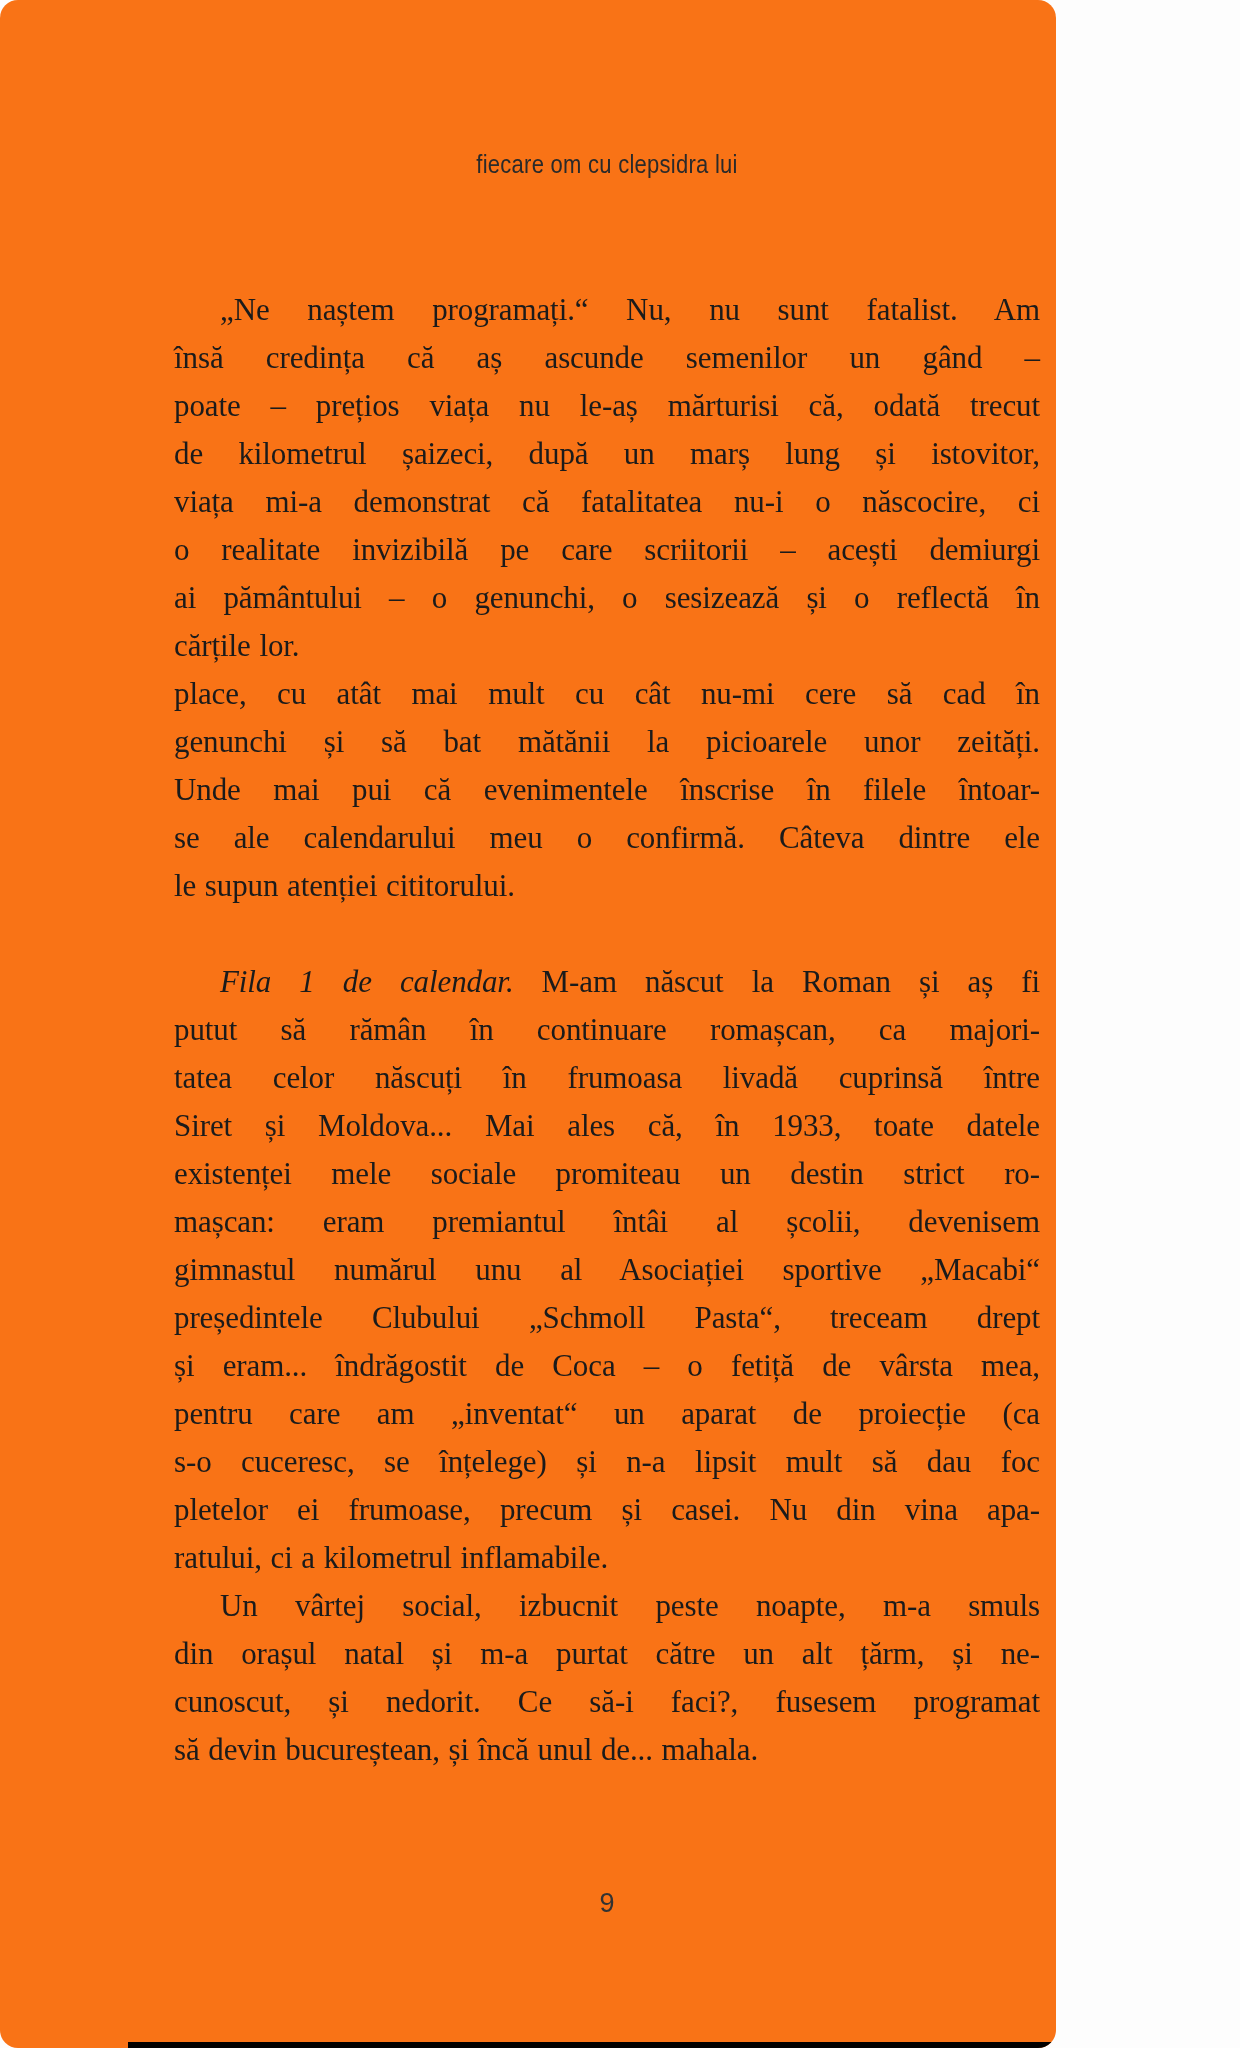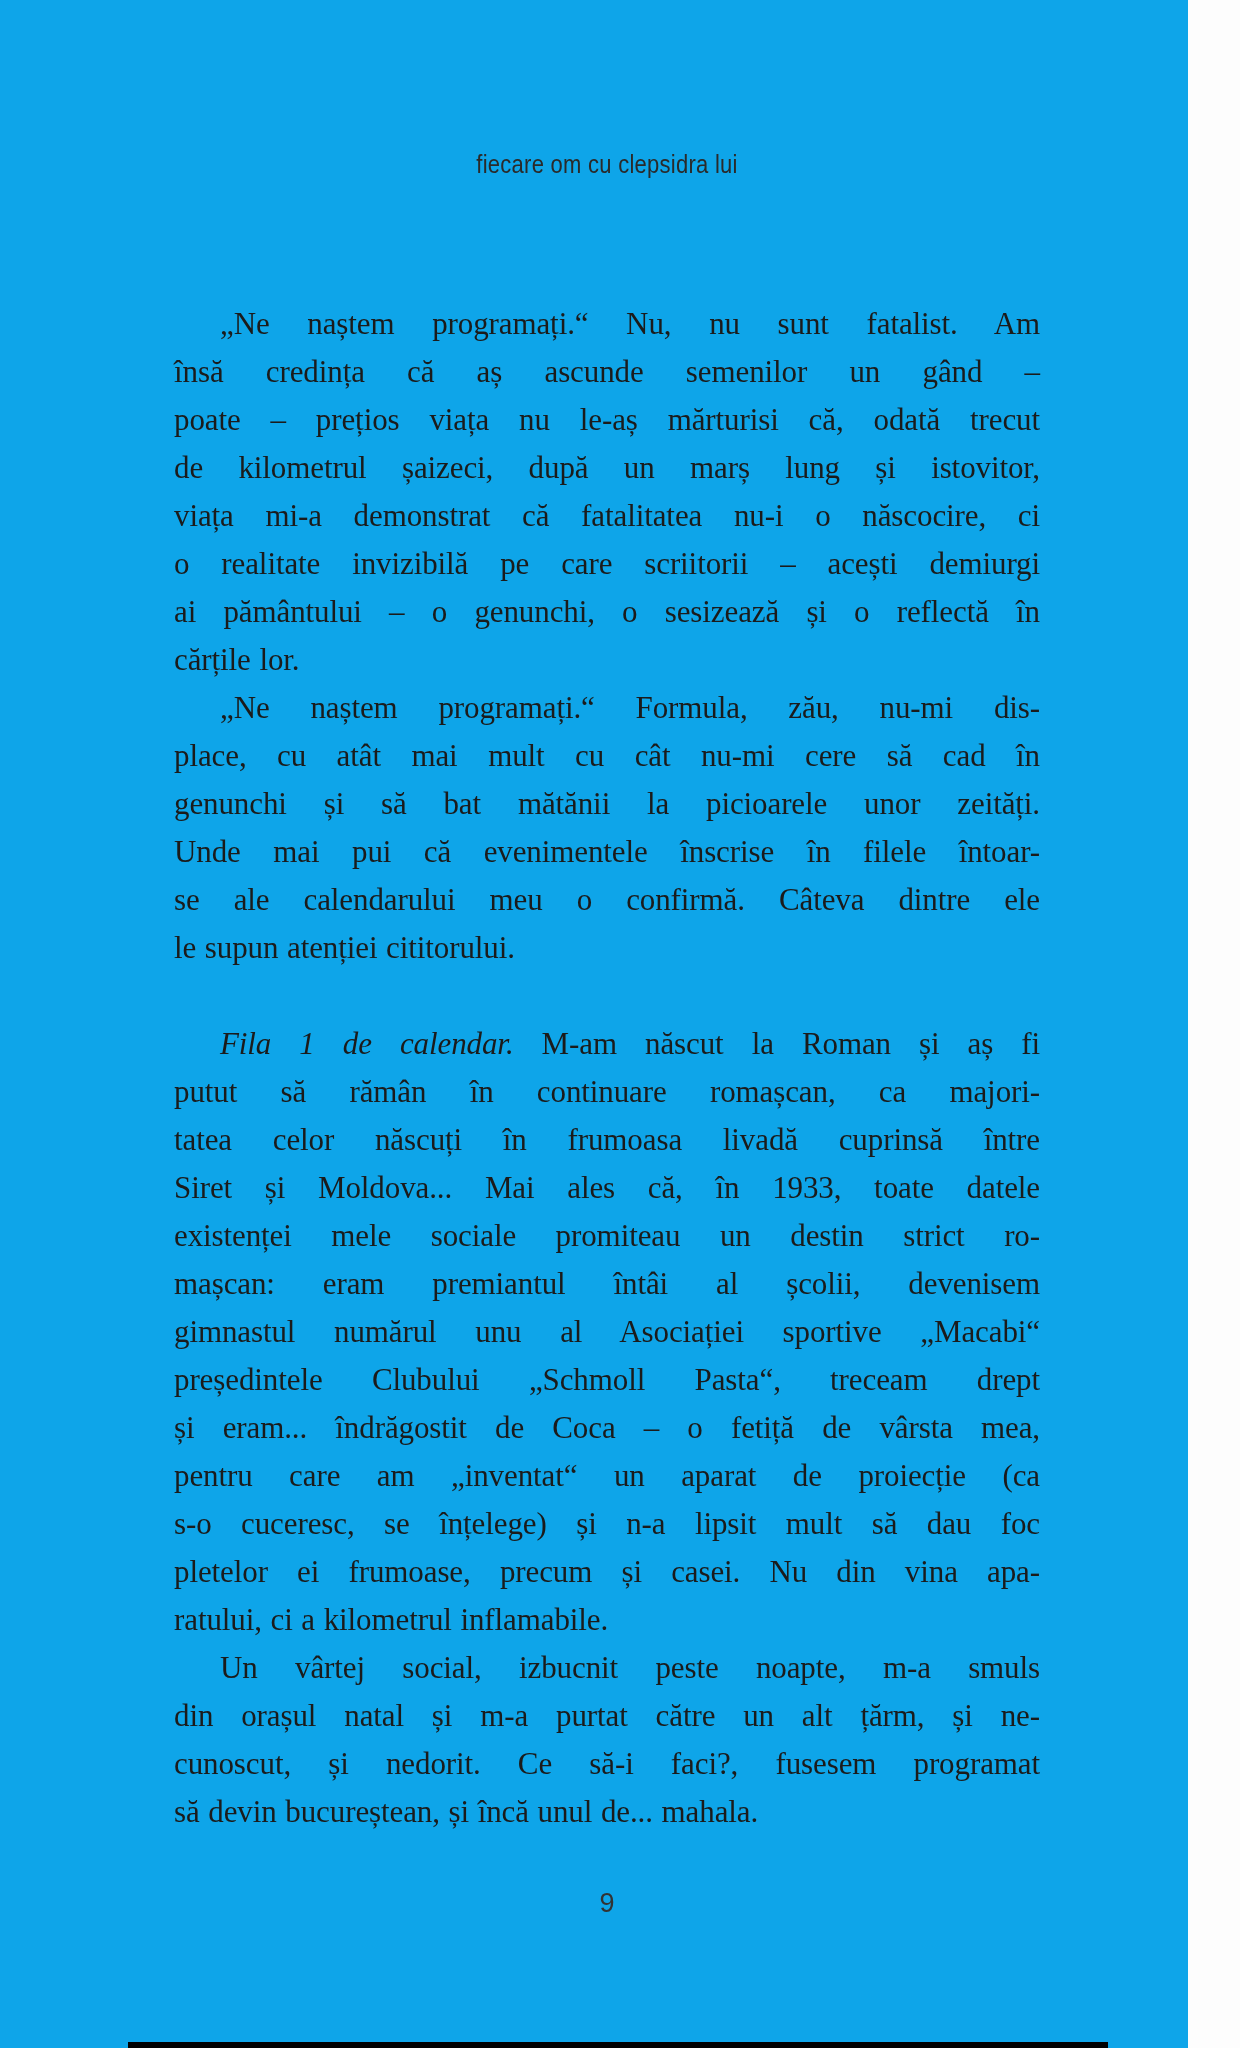--- a/index.html
+++ b/index.html
@@ -3,44 +3,45 @@
 <meta charset="utf-8">
 <title>fiecare om cu clepsidra lui</title>
 <style>
   html, body {
     margin: 0;
     padding: 0;
     background: #fdfdfd;
   }
   .page {
     position: relative;
-    width: 1188px;
+    width: 1056px;
     height: 2048px;
-    background: #0ea5e9;
+    background: #f97316;
     overflow: hidden;
     color: #1b1b1b;
     font-family: "Liberation Serif", serif;
+    border-radius: 18px;
   }
   .running-title {
     position: absolute;
     top: 150px;
     left: 174px;
     width: 866px;
     text-align: center;
     font-family: "Liberation Sans", sans-serif;
     font-size: 25px;
     font-weight: 400;
     color: #2a2a2a;
     transform: scaleX(0.88);
     letter-spacing: 0.3px;
   }
   .text-block {
     position: absolute;
     left: 174px;
-    top: 300px;
+    top: 286px;
     width: 866px;
   }
   .para { margin: 0; }
   .para.spaced { margin-top: 48px; }
   .line {
     font-size: 31px;
     line-height: 48px;
     text-align: justify;
     text-align-last: justify;
     letter-spacing: -0.1px;
@@ -79,21 +80,20 @@
         <div class="line para-start">„Ne naștem programați.“ Nu, nu sunt fatalist. Am</div>
         <div class="line">însă credința că aș ascunde semenilor un gând –</div>
         <div class="line">poate – prețios viața nu le-aș mărturisi că, odată trecut</div>
         <div class="line">de kilometrul șaizeci, după un marș lung și istovitor,</div>
         <div class="line">viața mi-a demonstrat că fatalitatea nu-i o născocire, ci</div>
         <div class="line">o realitate invizibilă pe care scriitorii – acești demiurgi</div>
         <div class="line">ai pământului – o genunchi, o sesizează și o reflectă în</div>
         <div class="line para-end">cărțile lor.</div>
       </div>
       <div class="para">
-        <div class="line para-start">„Ne naștem programați.“ Formula, zău, nu-mi dis-</div>
         <div class="line">place, cu atât mai mult cu cât nu-mi cere să cad în</div>
         <div class="line">genunchi și să bat mătănii la picioarele unor zeități.</div>
         <div class="line">Unde mai pui că evenimentele înscrise în filele întoar-</div>
         <div class="line">se ale calendarului meu o confirmă. Câteva dintre ele</div>
         <div class="line para-end">le supun atenției cititorului.</div>
       </div>
       <div class="para spaced">
         <div class="line para-start"><i>Fila 1 de calendar.</i> M-am născut la Roman și aș fi</div>
         <div class="line">putut să rămân în continuare romașcan, ca majori-</div>
         <div class="line">tatea celor născuți în frumoasa livadă cuprinsă între</div>

